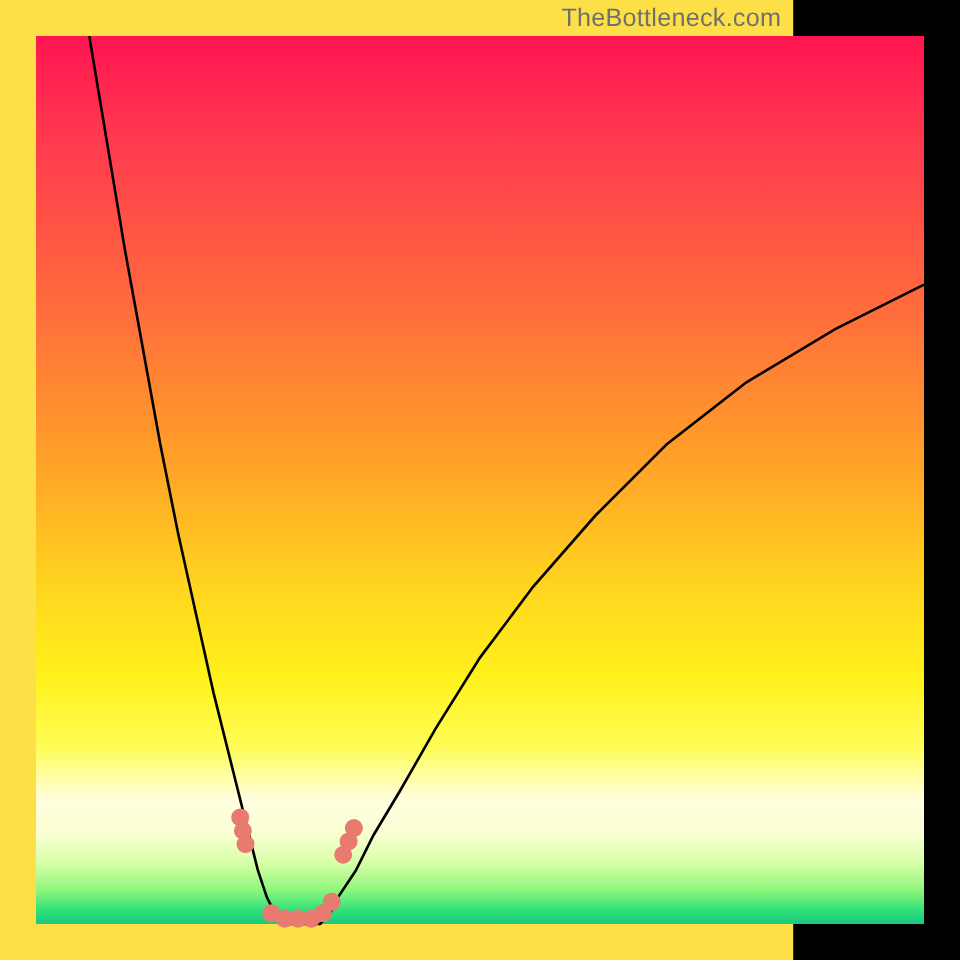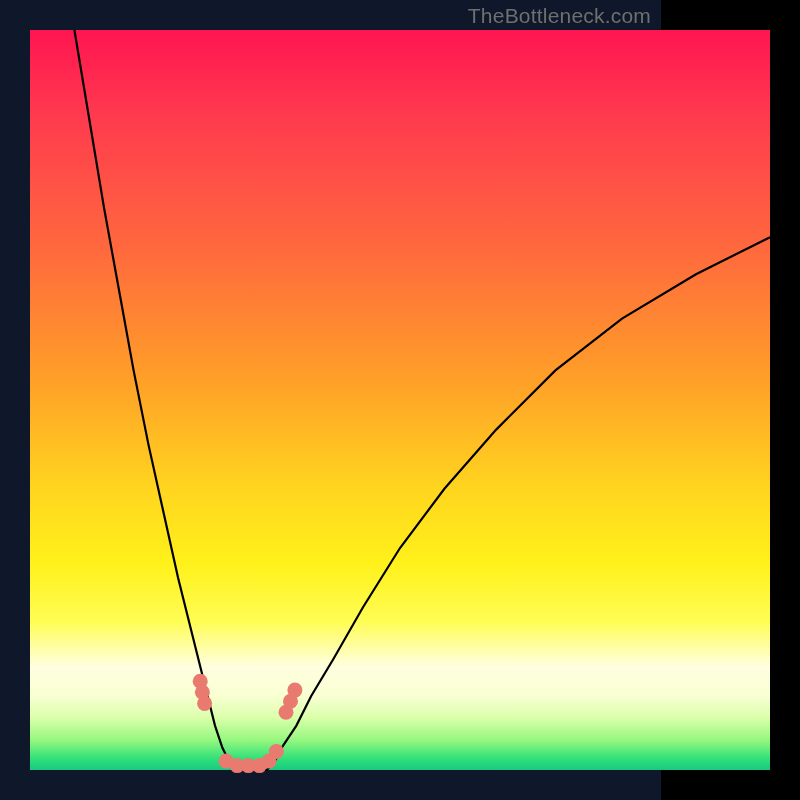--- a/index.html
+++ b/index.html
@@ -10,21 +10,21 @@
     background: #000;
     overflow: hidden;
     font-family: Arial, Helvetica, sans-serif;
   }
   .frame {
     position: absolute;
     left: 0;
     top: 0;
     width: 661px;
     height: 800px;
-    background: #0f172a;
+    background: #fde047;
   }
   .plot-area {
     position: absolute;
     left: 30px;
     top: 30px;
     width: 740px;
     height: 740px;
     
     background: linear-gradient(
       to bottom,

